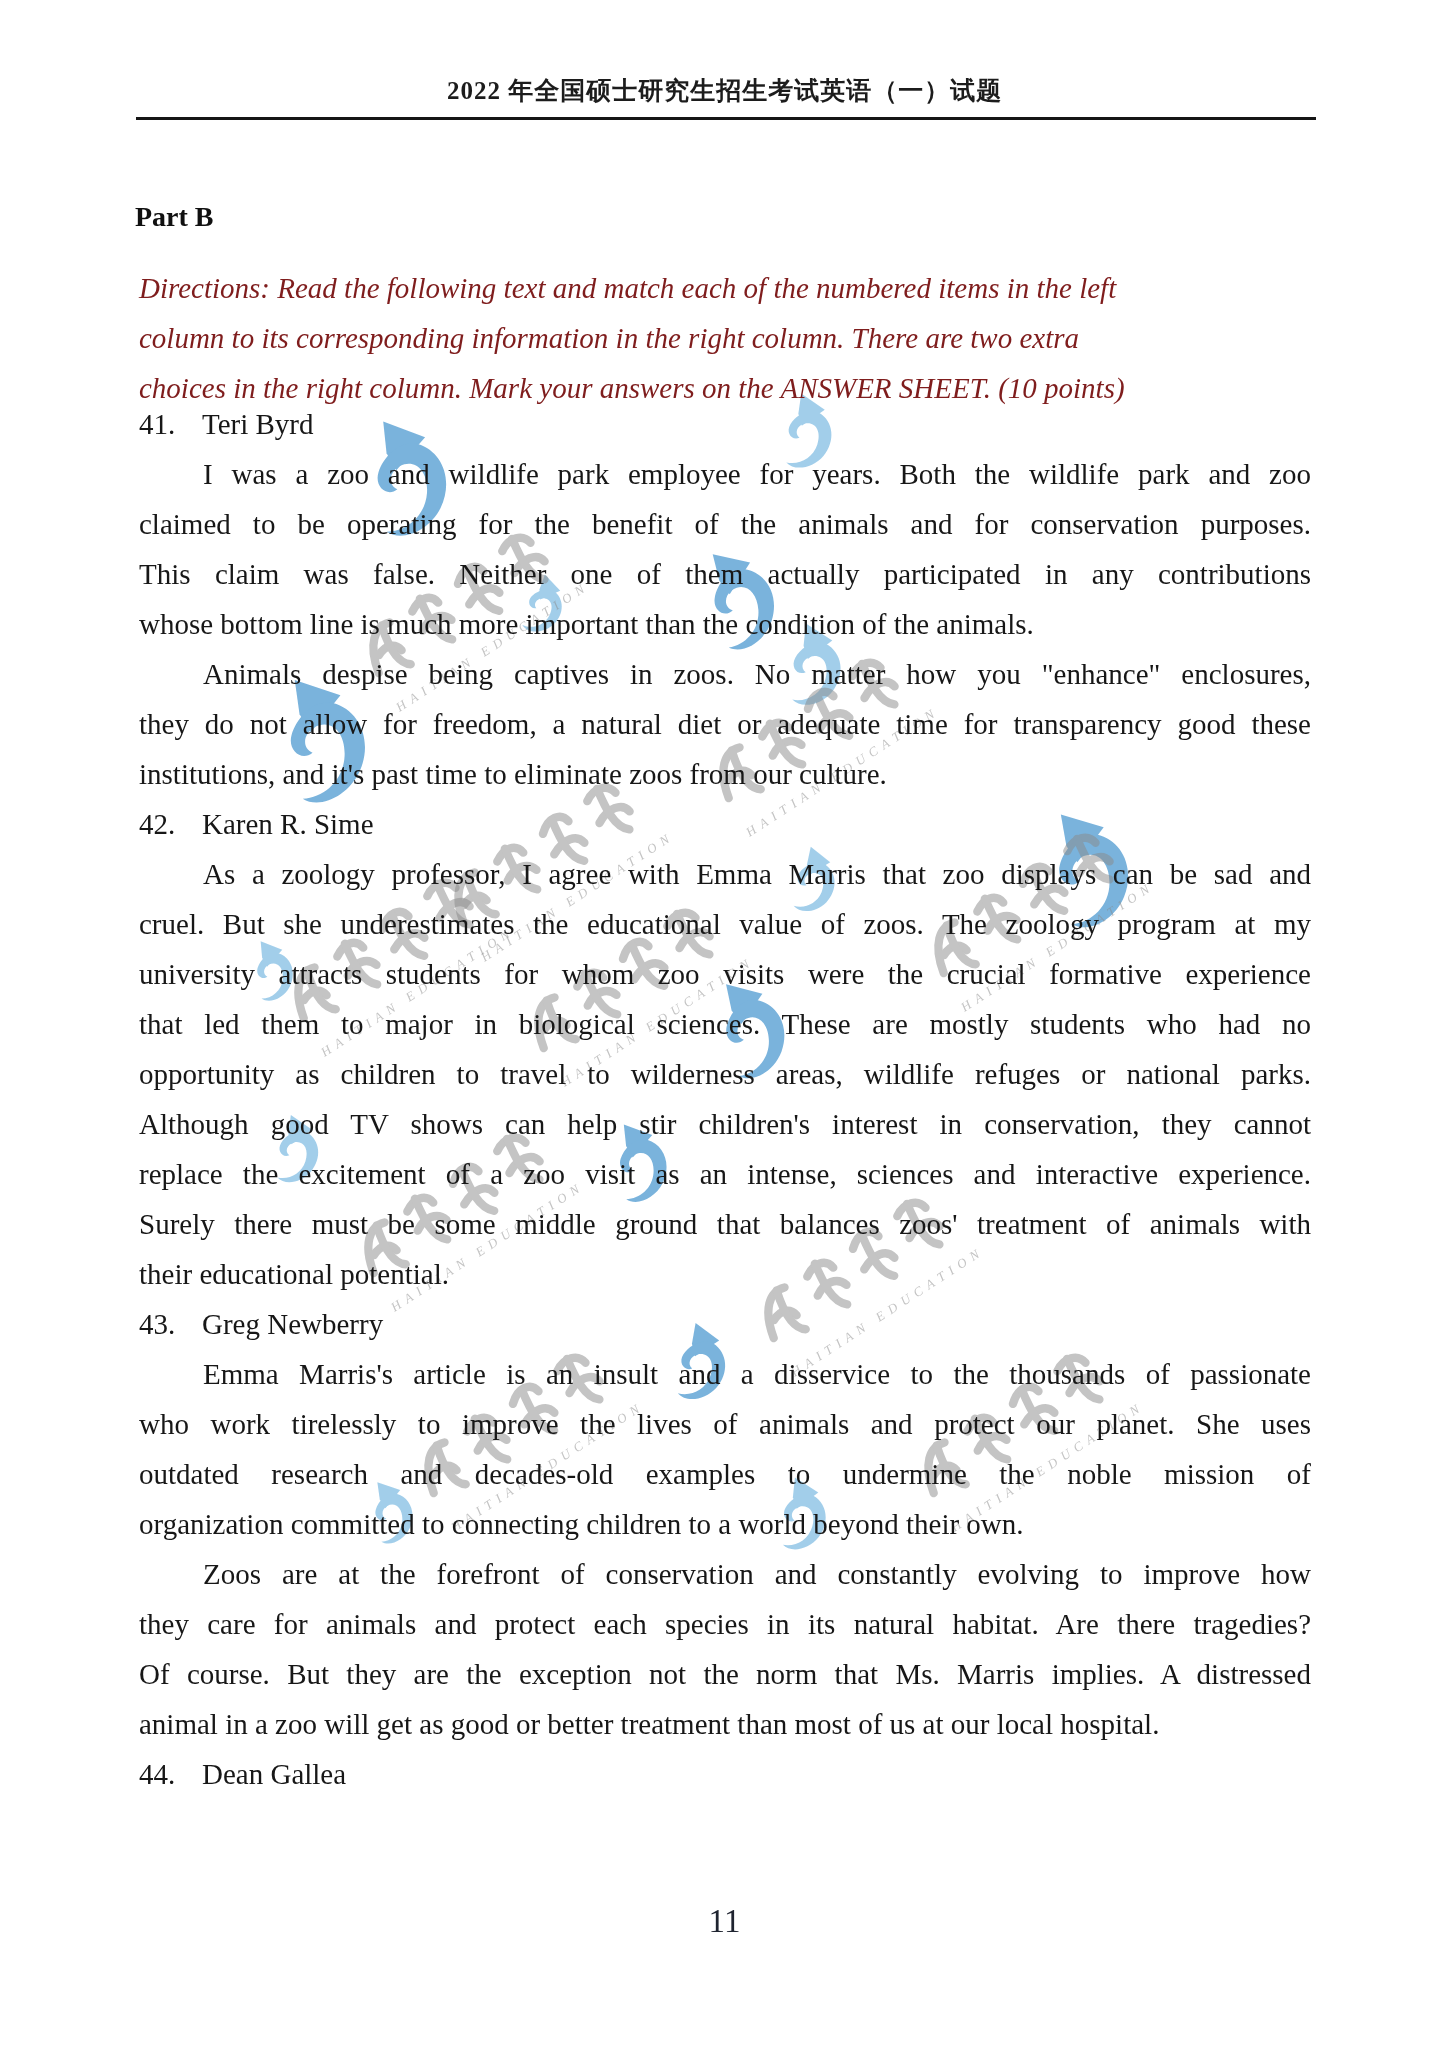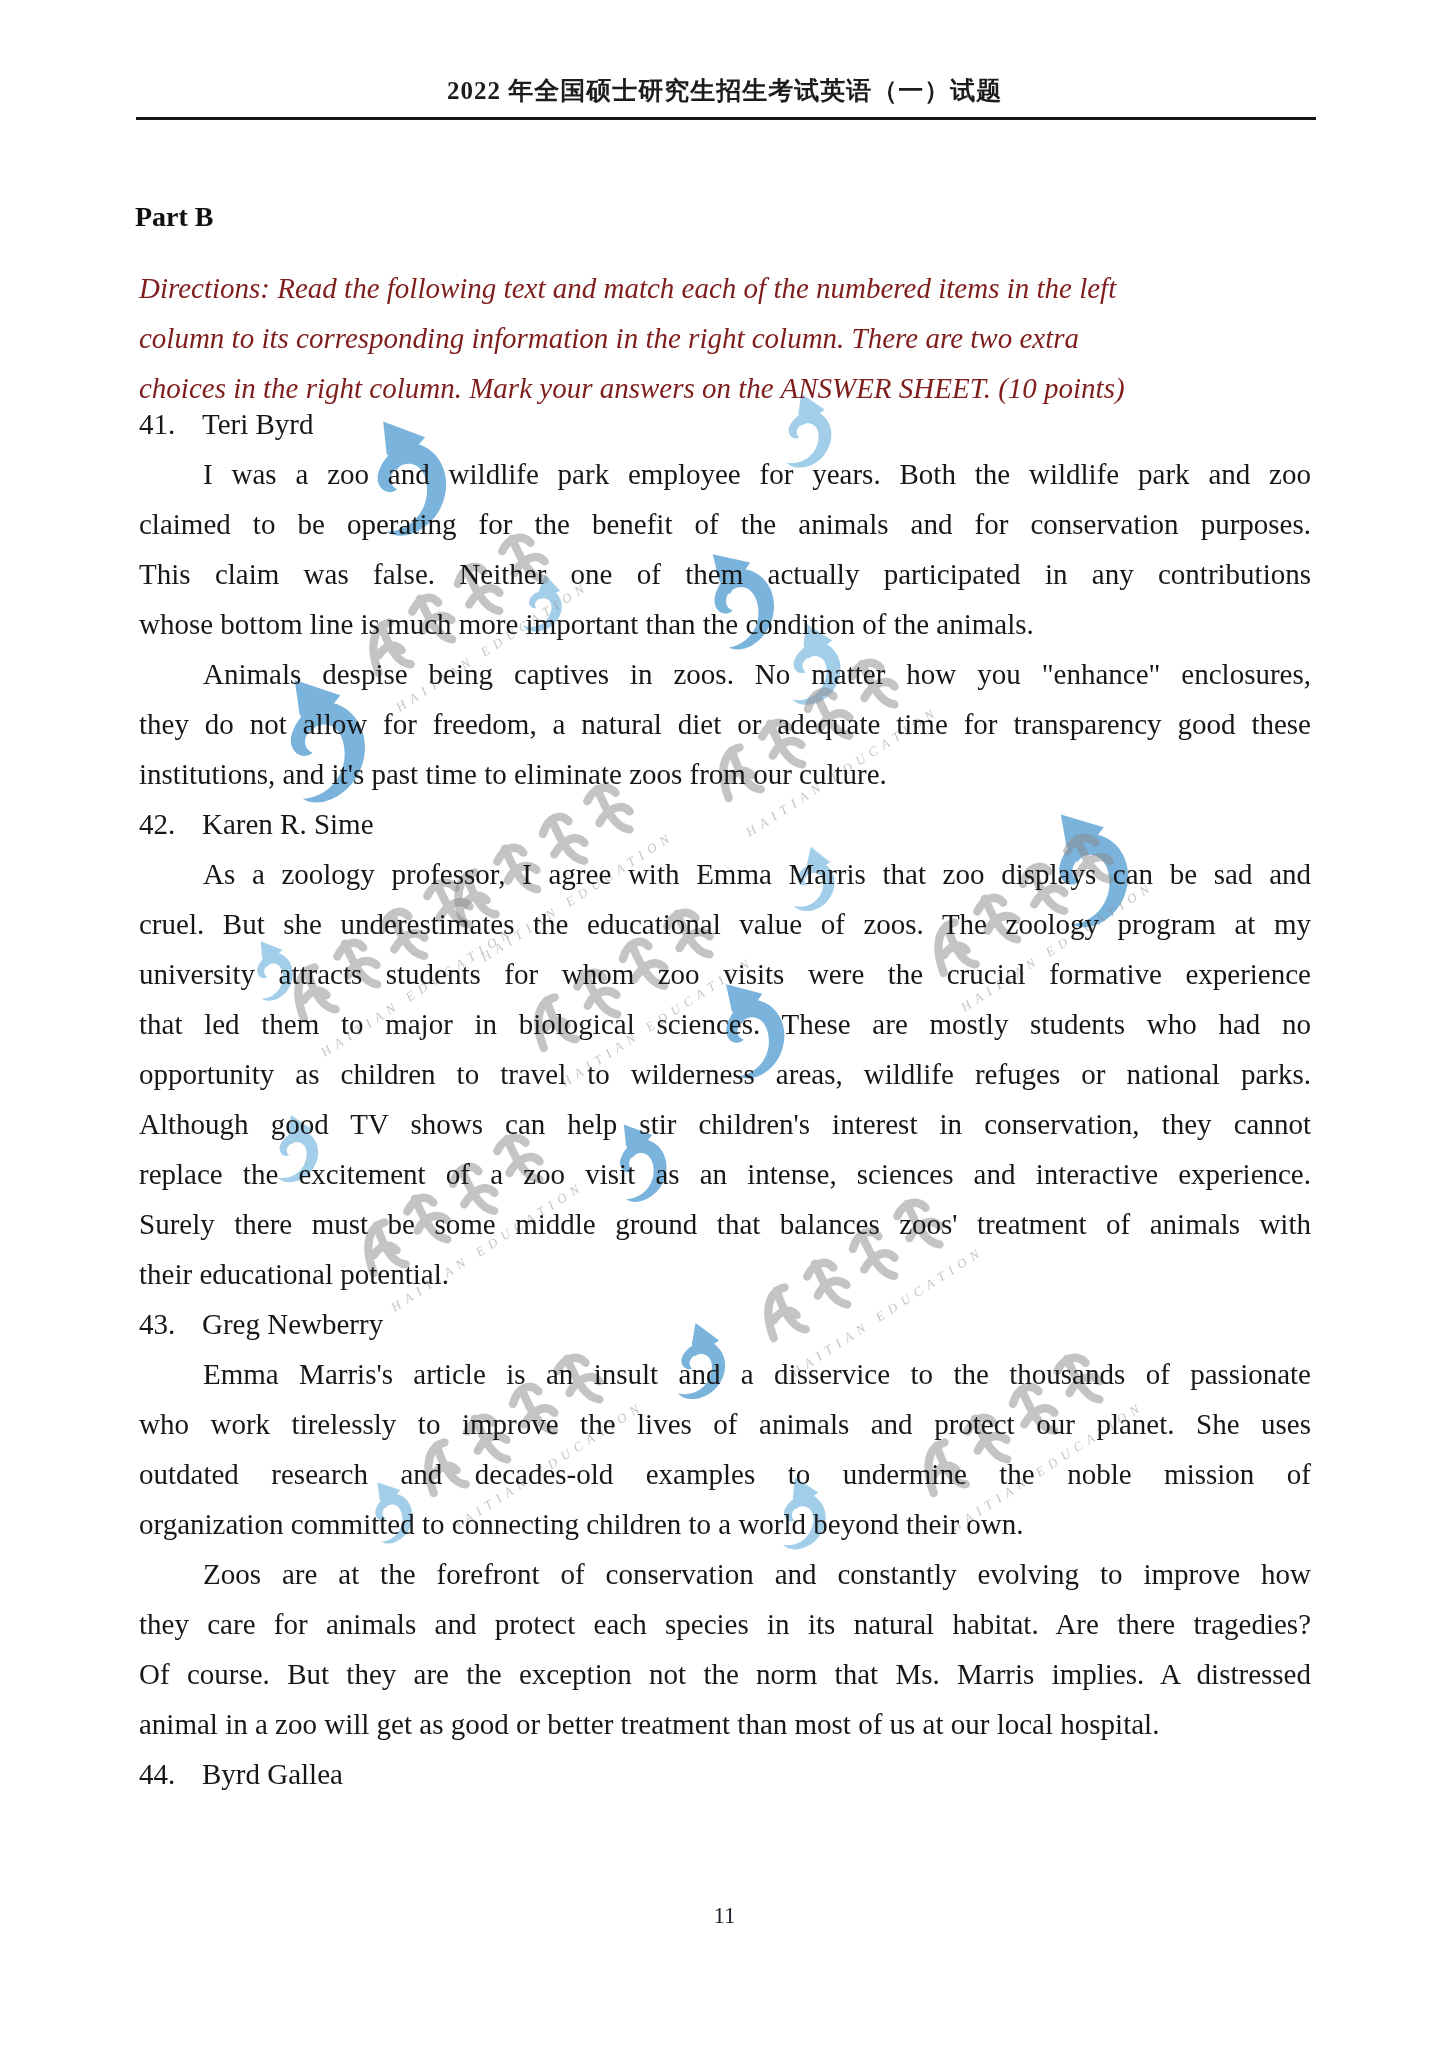--- a/index.html
+++ b/index.html
@@ -33,21 +33,21 @@
     text-align:justify; text-align-last:justify;
   }
   .para .line:first-child { text-indent:64px; }
   .para .line.last { text-align-last:left; }
   .item { height:50px; line-height:50px; }
   .item.first { margin-top:-14px; }
   .item-num { display:inline-block; width:63px; }
   
   .page-number {
     position:absolute; top:1903px; left:0; right:0; z-index:2;
-    text-align:center; font-size:23px; color:#1f2430;
+    text-align:center; font-size:33px; color:#1f2430;
   }
   
   .wm-layer { position:absolute; inset:0; z-index:1; pointer-events:none; }
   .wm { position:absolute; }
   .wm-b { color:#68a9d8; opacity:.88; }
   .wm-b.lt { color:#8cc3e6; opacity:.8; }
   .wm-g {
     position:absolute; color:#8a8a8a; opacity:.5;
     display:flex; flex-direction:column; align-items:center;
     transform:rotate(-33deg);
@@ -249,18 +249,18 @@
         <div class="line last">organization committed to connecting children to a world beyond their own.</div>
       </div>
     <div class="para">
         <div class="line">Zoos are at the forefront of conservation and constantly evolving to improve how</div>
         <div class="line">they care for animals and protect each species in its natural habitat. Are there tragedies?</div>
         <div class="line">Of course. But they are the exception not the norm that Ms. Marris implies. A distressed</div>
         <div class="line last">animal in a zoo will get as good or better treatment than most of us at our local hospital.</div>
       </div>
 
     <div class="item">
-      <span class="item-num">44.</span><span>Byrd Gallea</span>
+      <span class="item-num">44.</span><span>Dean Gallea</span>
     </div>
   </div>
 
   <div class="page-number">11</div>
 </div>
 
 </body></html>

